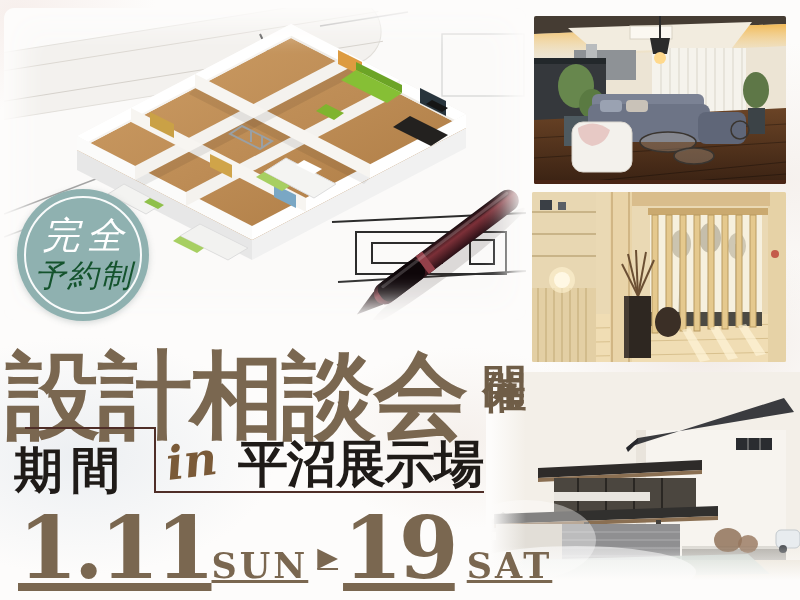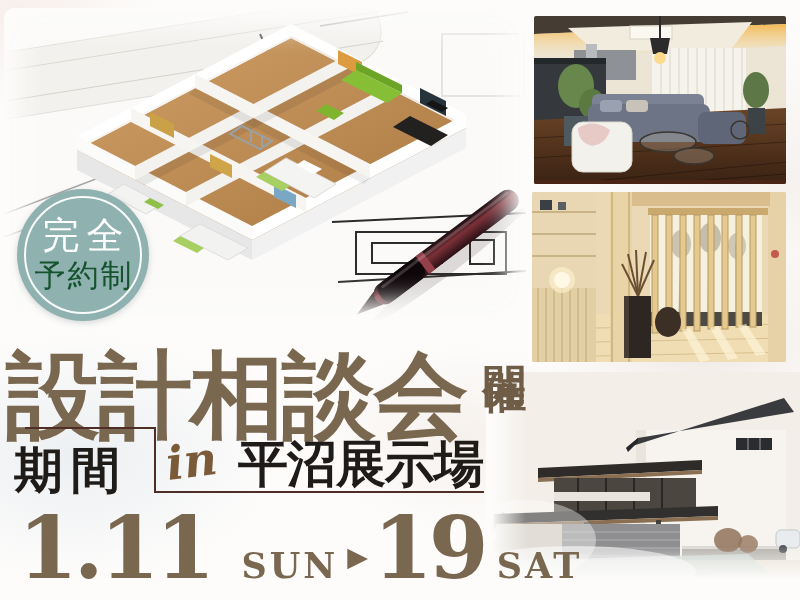--- a/index.html
+++ b/index.html
@@ -15,21 +15,21 @@
       #fdfcfb;
   }
   .abs{position:absolute;}
   
   .floorplan{left:4px;top:8px;width:522px;height:312px;border-radius:10px;overflow:hidden;}
   .floorplan::after{content:'';position:absolute;inset:0;border-radius:10px;
     box-shadow:inset 0 0 26px 18px #fdfcfb;pointer-events:none;}
   
   .badge{left:17px;top:189px;width:132px;height:132px;border-radius:50%;
     background:#8fb1b0;display:flex;flex-direction:column;align-items:center;justify-content:center;
-    box-shadow:0 2px 6px rgba(90,110,110,.25);}
+    box-shadow:0 2px 6px rgba(90,110,110,.25);font-style:italic;}
   .badge::after{content:'';position:absolute;inset:7px;border:2px solid rgba(255,255,255,.95);border-radius:50%;}
   .badge .l1{color:#fff;font-size:37px;letter-spacing:7px;line-height:1.1;margin-left:7px;}
   .badge .l2{color:#14532d;font-size:31px;letter-spacing:2px;line-height:1.2;margin-left:2px;}
   
   .photo{overflow:hidden;border-radius:2px;}
   .photo-living{left:534px;top:16px;width:252px;height:168px;}
   .photo-entrance{left:532px;top:192px;width:254px;height:170px;}
   .photo-house{left:486px;top:372px;width:314px;height:212px;border-radius:0;}
   .house-fade-b{left:486px;top:546px;width:314px;height:42px;
     background:linear-gradient(to top,#fdfcfb 18%,rgba(253,252,251,0));}
@@ -42,24 +42,24 @@
     letter-spacing:5px;color:#6f5d47;font-weight:700;}
   
   .period-label{left:14px;top:438px;font-size:49px;letter-spacing:8px;color:#1f1b18;font-weight:700;white-space:nowrap;}
   .line-top{left:25px;top:427px;width:131px;height:2px;background:#4f2e28;}
   .line-vert{left:154px;top:427px;width:2px;height:66px;background:#4f2e28;}
   .line-bottom{left:154px;top:491px;width:330px;height:2px;background:#4f2e28;}
   .in-word{left:166px;top:434px;font-size:46px;font-style:italic;color:#7a5a38;
     transform:rotate(-7deg);font-weight:600;}
   .location{left:238px;top:431px;font-size:50px;letter-spacing:-1px;color:#1f1b18;font-weight:700;white-space:nowrap;}
   
-  .schedule{left:18px;top:505px;display:flex;align-items:baseline;color:#7a6750;white-space:nowrap;}
+  .schedule{left:18px;top:505px;display:flex;align-items:baseline;color:#7a6750;white-space:nowrap;text-decoration:underline;}
   .d-big{font-size:86px;line-height:1;letter-spacing:-4px;font-weight:700;}
   .d-small{font-size:35px;letter-spacing:3px;font-weight:700;}
-  .d-sun{margin-left:30px;}
+  .d-sun{margin-left:0;}
   .d-arrow{font-size:27px;margin-left:9px;margin-right:5px;transform:translateY(-12px);display:inline-block;}
   .d-sat{margin-left:12px;}
   svg{display:block;}
 </style>
 </head>
 <body>
 
 <div class="canvas">
 
   <div class="abs floorplan">

